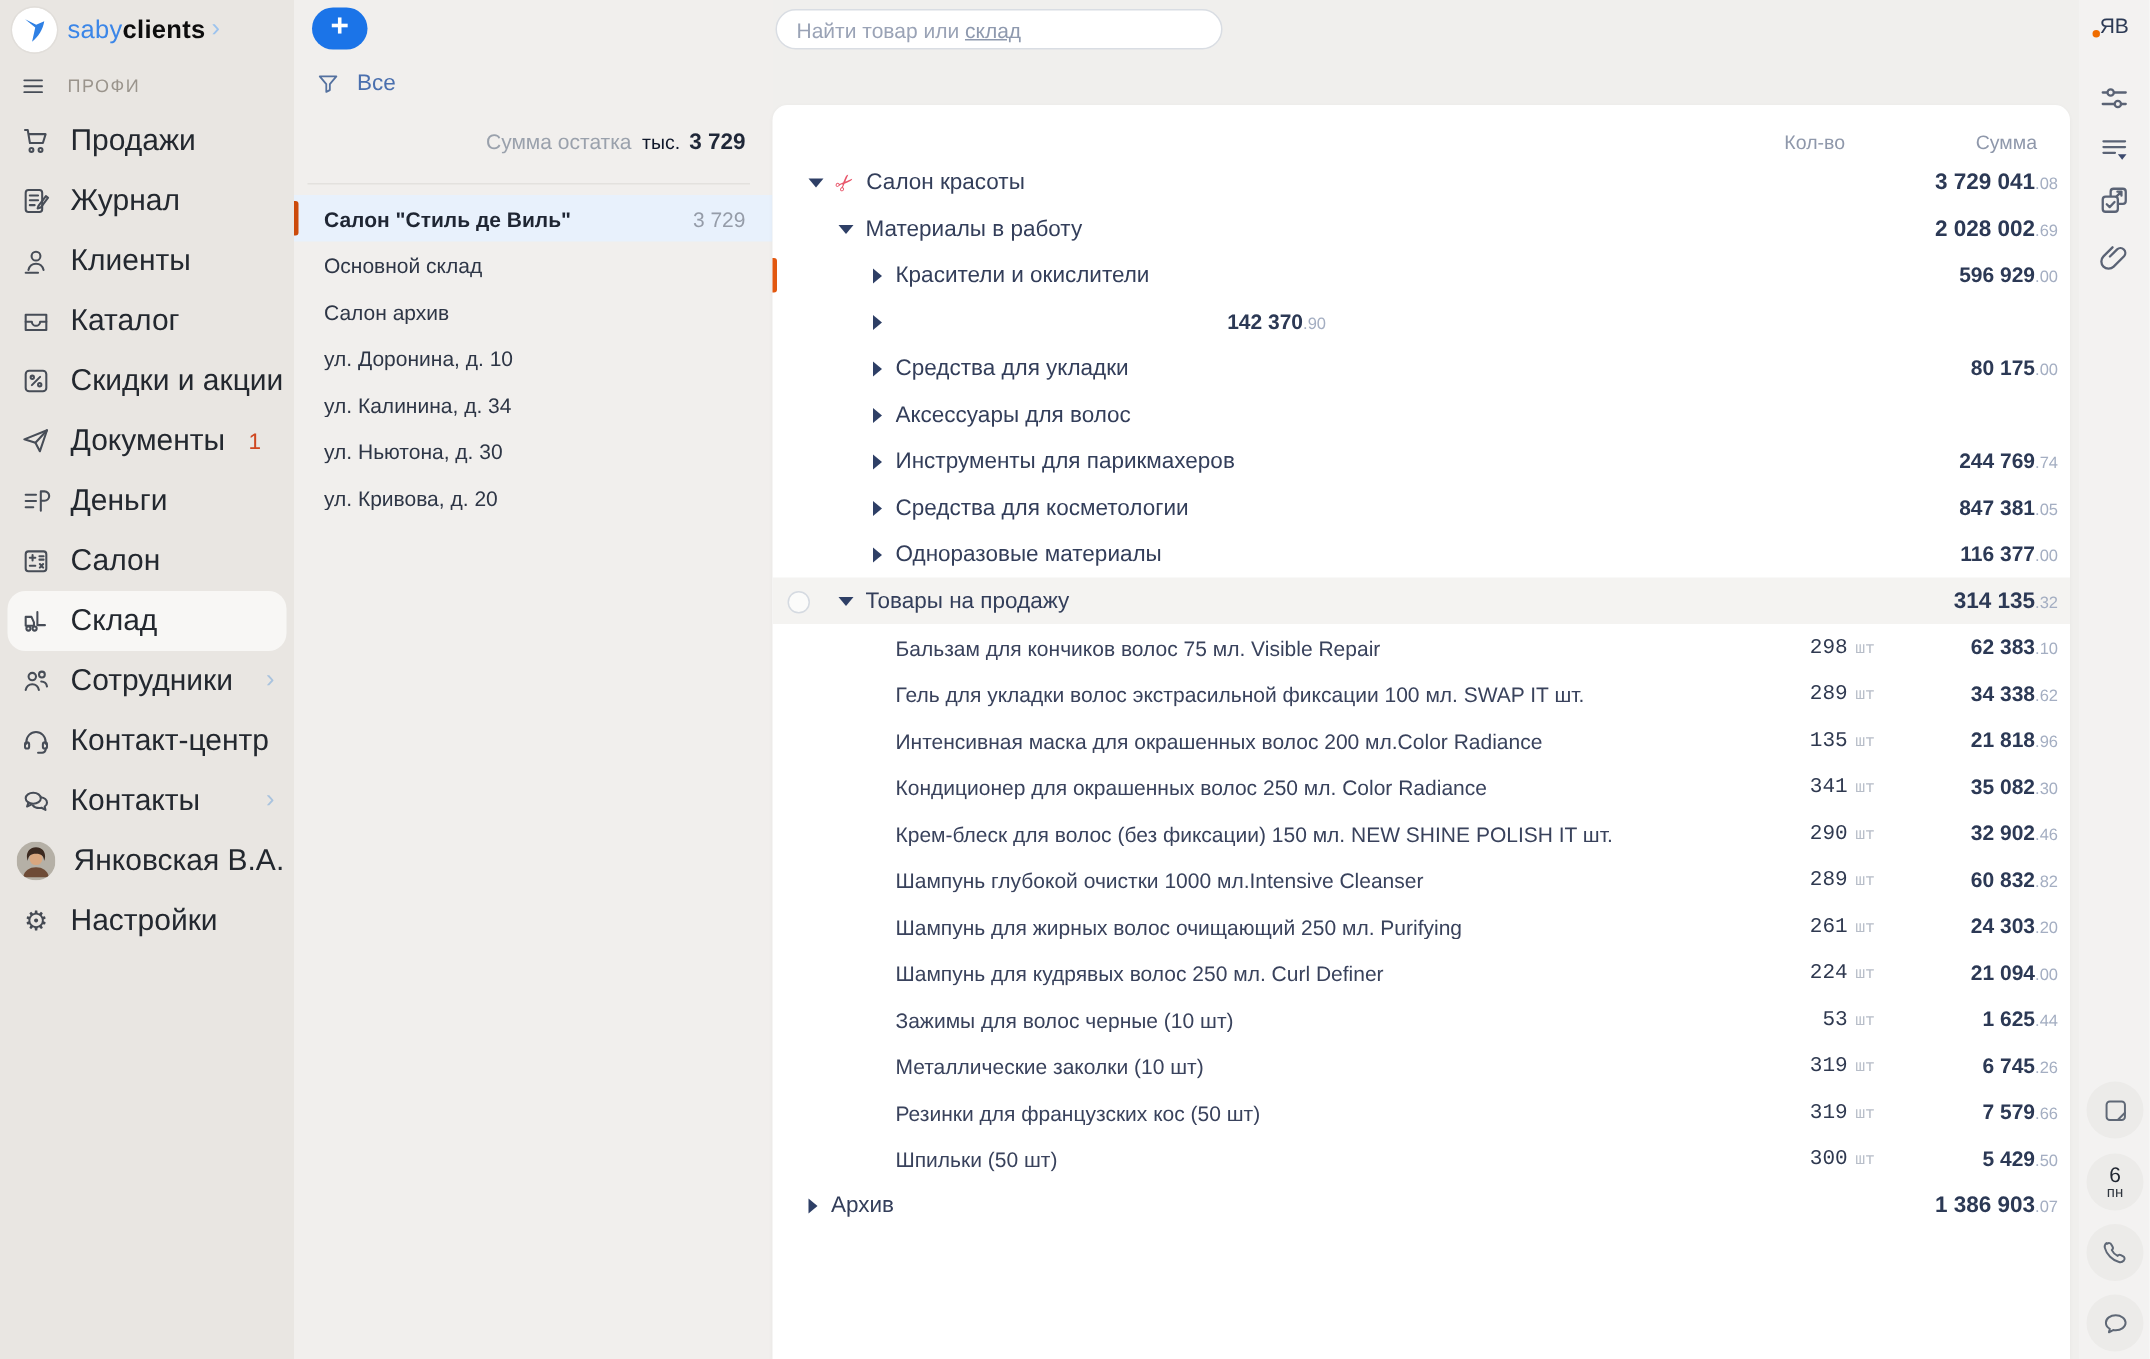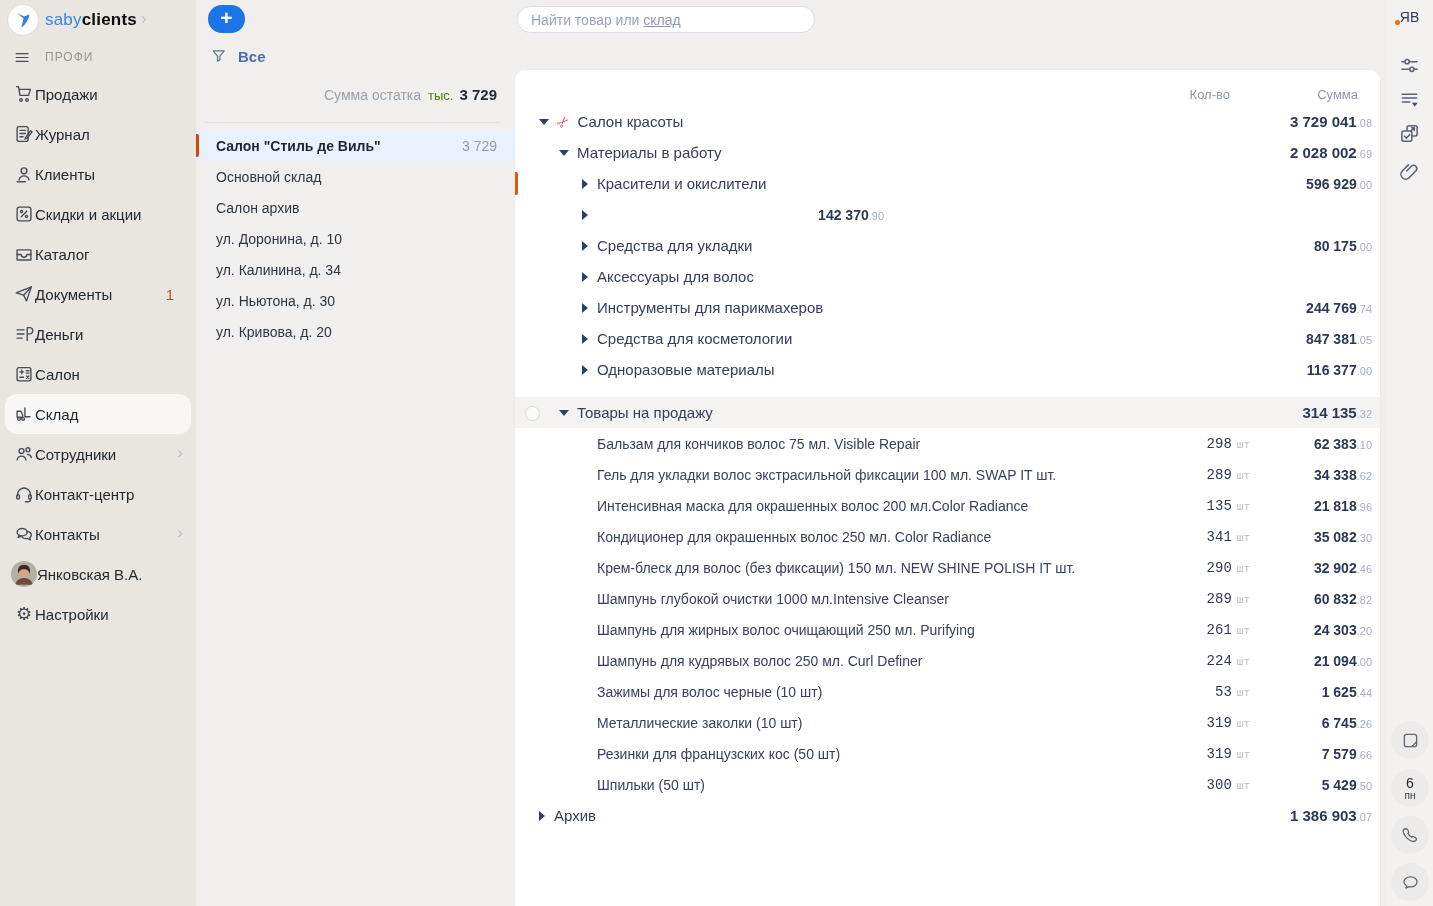--- a/index.html
+++ b/index.html
@@ -15,36 +15,36 @@
   .logo-row{display:flex;align-items:center;height:40px;padding-left:8px;}
   .logo-circle{width:30px;height:30px;border-radius:50%;overflow:hidden;flex:none;box-shadow:0 0 0 1px rgba(0,0,0,.03);}
   .logo-text{margin-left:7px;font-size:17px;letter-spacing:.2px;}
   .logo-text .pfx{color:#3b86e8;}
   .logo-text .sfx{color:#0d0d0d;font-weight:bold;}
   .logo-chev{color:#9cc3ee;font-size:17px;margin-left:4px;margin-top:-2px;}
   .profile-row{display:flex;align-items:center;height:30px;padding-left:13px;margin-top:2px;}
   .profile-label{margin-left:13px;font-size:12px;color:#9a948c;letter-spacing:1px;}
   .menu{position:absolute;left:0;top:74px;width:196px;}
   .mitem{display:flex;align-items:center;height:40px;padding-left:13px;cursor:pointer;}
-  .mitem .mlabel{margin-left:0;font-size:15px;color:#23282f;white-space:nowrap;text-align:center;}
+  .mitem .mlabel{margin-left:12px;font-size:20px;color:#23282f;white-space:nowrap;text-align:center;}
   .mitem.selected{background:#f8f7f5;border-radius:12px;margin:0 5px;padding-left:8px;}
   .mbadge{margin-left:auto;margin-right:22px;font-size:15px;color:#cf4720;}
   .mchev{margin-left:auto;margin-right:13px;font-size:17px;color:#a9c3de;margin-top:-2px;}
   .avatar{width:26px;height:26px;border-radius:50%;overflow:hidden;flex:none;margin-left:-2px;}
   .gear-glyph{font-size:18px;color:#454a53;width:22px;text-align:center;}
 
   
   .panel{position:absolute;left:196px;top:0;width:319px;height:906px;background:#f1efed;}
   .add-btn{position:absolute;left:12px;top:5px;width:37px;height:28px;border-radius:14px;background:#1b74e8;
            color:#fff;font-size:21px;line-height:26px;text-align:center;cursor:pointer;font-weight:bold;}
-  .filter-row{position:absolute;left:14px;top:47px;display:flex;align-items:center;cursor:pointer;font-weight:bold;}
+  .filter-row{position:absolute;left:14px;top:47px;display:flex;cursor:pointer;}
   .filter-row .flabel{margin-left:9px;font-size:15px;color:#4a6fae;}
   .summary{position:absolute;right:18px;top:86px;display:flex;align-items:baseline;}
   .summary .slab{font-size:14px;color:#9aa1ac;}
-  .summary .sunit{font-size:13px;color:#4d7c0f;margin-left:7px;}
+  .summary .sunit{font-size:13px;color:#0f172a;margin-left:7px;}
   .summary .sval{font-size:15px;font-weight:bold;color:#1f2738;margin-left:6px;}
   .panel-sep{position:absolute;left:9px;right:15px;top:122px;height:1px;background:#e3e1de;}
   .wh-list{position:absolute;left:0;right:0;top:130px;}
   .wh-item{position:relative;display:flex;align-items:center;height:31px;padding:0 18px 0 20px;cursor:pointer;}
   .wh-item .wlabel{font-size:14px;color:#2e3646;white-space:nowrap;overflow:hidden;flex:1;}
   .wh-item .wval{font-size:14px;color:#959ca8;margin-left:8px;}
   .wh-item.selected{background:#e8f1fc;}
   .wh-item.selected .wlabel{font-weight:bold;color:#1f2633;}
   .wh-item.selected::before{content:"";position:absolute;left:0;top:4px;bottom:4px;width:3px;background:#cc4a0a;border-radius:0 2px 2px 0;}
 
@@ -53,21 +53,21 @@
                border-radius:15px;display:flex;align-items:center;padding-left:13px;box-sizing:border-box;cursor:text;}
   .search-pill .ph{font-size:14px;color:#9aa3b6;white-space:pre;}
   .search-pill .ph-link{font-size:14px;color:#8e99ae;text-decoration:underline;}
   .card{position:absolute;left:515px;top:70px;width:865px;bottom:0;background:#fff;border-radius:10px 10px 0 0;
         box-shadow:0 1px 3px rgba(0,0,0,.04);padding-top:12px;box-sizing:border-box;}
   .thead{display:flex;align-items:center;height:24px;}
   .thead .h-spacer{flex:1;}
   .thead .h-qty{width:165px;text-align:right;font-size:13px;color:#8f98ab;padding-right:20px;box-sizing:border-box;}
   .thead .h-sum{width:130px;text-align:right;font-size:13px;color:#8f98ab;padding-right:22px;box-sizing:border-box;}
   .row{position:relative;display:flex;align-items:center;height:31px;cursor:pointer;}
-  .row.hovered{background:#f4f3f1;margin-top:12px;}
+  .row.hovered{background:#f4f3f1;}
   .lvl0{padding-left:24px;} .lvl1{padding-left:44px;} .lvl2{padding-left:67px;} .product{padding-left:82px;}
   .ar{width:0;height:0;margin-right:8px;flex:none;}
   .ar.down{border-left:5px solid transparent;border-right:5px solid transparent;border-top:6.5px solid #2e3f66;}
   .ar.right{border-top:5px solid transparent;border-bottom:5px solid transparent;border-left:6.5px solid #2e3f66;margin-right:9px;}
   .cat-ico{font-size:15px;color:#e8566b;margin-right:8px;transform:rotate(-45deg);flex:none;}
   .cell-label{flex:1;font-size:14px;color:#39425c;white-space:nowrap;overflow:hidden;}
   .cat .cell-label{font-size:15px;color:#333e5a;}
   .cell-qty{width:165px;text-align:right;font-size:14px;color:#2f3950;flex:none;font-family:Liberation Mono, monospace;}
   .unit{font-size:11px;color:#b7bdc8;margin-left:5px;}
   .cell-sum{width:130px;text-align:right;padding-right:8px;box-sizing:border-box;flex:none;white-space:nowrap;}
@@ -138,36 +138,36 @@
             <circle cx="12" cy="8.5" r="3.2"></circle>
             <path d="M6.5 18.5c.8-3 3-4.5 5.5-4.5s4.7 1.5 5.5 4.5"></path>
             <path d="M4.5 20.5h9"></path>
           </svg>
         </span>
       <span class="mlabel">Клиенты</span>
     </div>
     <div class="mitem">
       <span class="ico">
           <svg viewBox="0 0 24 24" width="22" height="22" class="stroke">
+            <path d="M4.5 7.5h15v11h-15z"></path>
+            <path d="M4.5 12.5h4.5a3 3 0 006 0h4.5"></path>
+          </svg>
+        </span>
+      <span class="mlabel">Каталог</span>
+    </div>
+    <div class="mitem">
+      <span class="ico">
+          <svg viewBox="0 0 24 24" width="22" height="22" class="stroke">
             <rect x="4.5" y="4.5" width="15" height="15" rx="2.5"></rect>
             <path d="M9 15l6-6"></path>
             <circle cx="9.3" cy="9.3" r="1.2"></circle>
             <circle cx="14.7" cy="14.7" r="1.2"></circle>
           </svg>
         </span>
       <span class="mlabel">Скидки и акции</span>
-    </div>
-    <div class="mitem">
-      <span class="ico">
-          <svg viewBox="0 0 24 24" width="22" height="22" class="stroke">
-            <path d="M4.5 7.5h15v11h-15z"></path>
-            <path d="M4.5 12.5h4.5a3 3 0 006 0h4.5"></path>
-          </svg>
-        </span>
-      <span class="mlabel">Каталог</span>
     </div>
     <div class="mitem">
       <span class="ico">
           <svg viewBox="0 0 24 24" width="22" height="22" class="stroke">
             <path d="M3.5 10.8L20 4.2l-5.2 15.3-3.2-6.2-8.1-2.5z"></path>
             <path d="M11.6 13.3L20 4.2"></path>
           </svg>
         </span>
       <span class="mlabel">Документы</span>
       <span class="mbadge">1</span>

